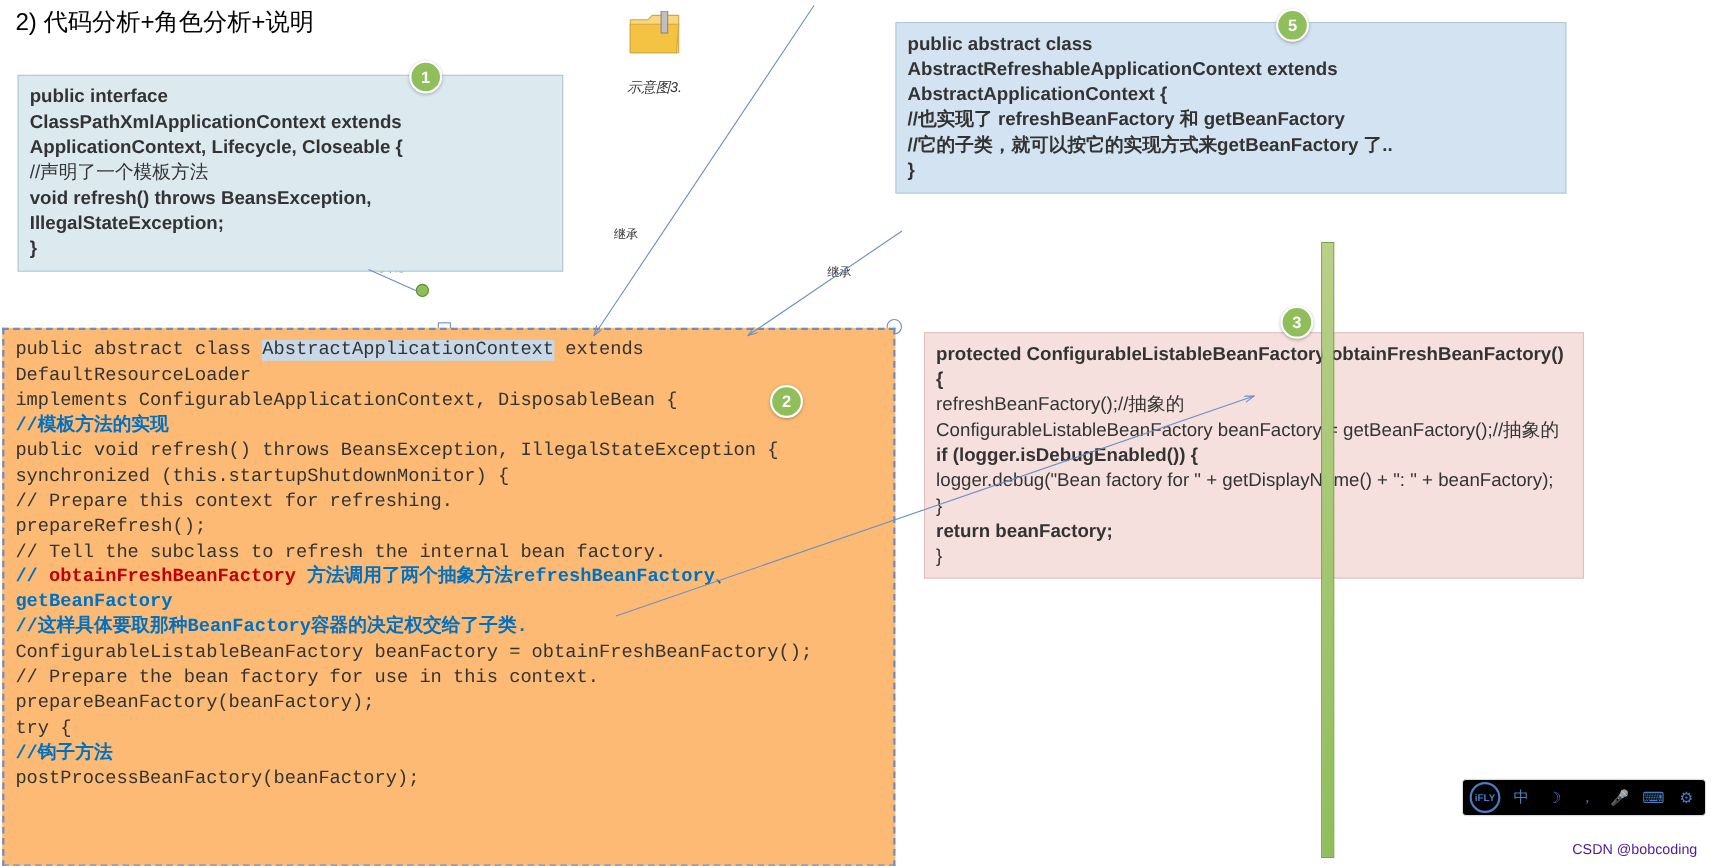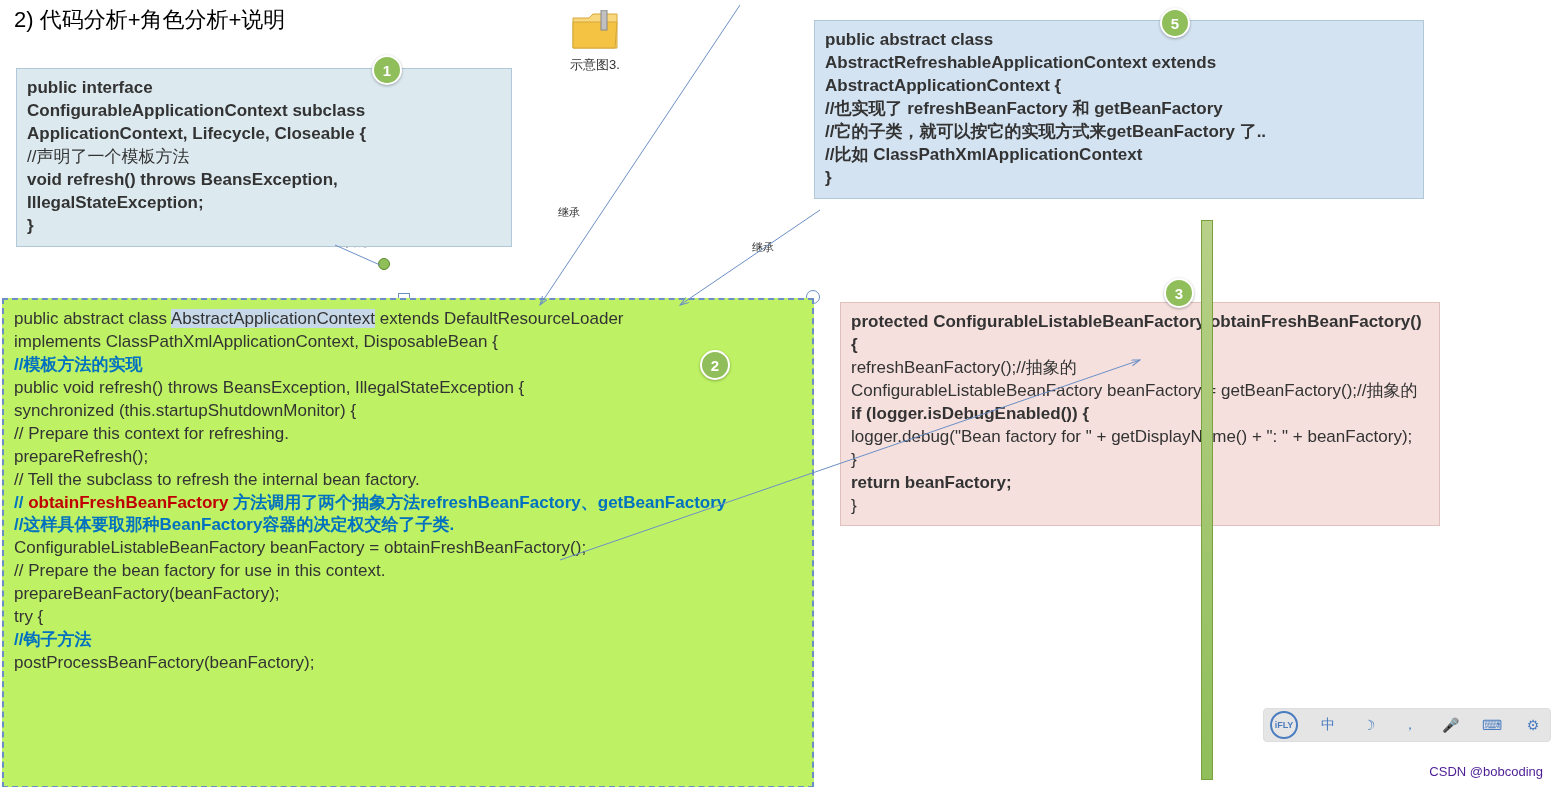--- a/index.html
+++ b/index.html
@@ -31,21 +31,22 @@
 .box-lightblue {
   background: #d4e3f2;
   border: 1px solid #b0c8d8;
 }
 .box-pink {
   background: #f5e0de;
   border: 1px solid #e0c0bd;
 }
 .box-dashed {
   border: 2px dashed #6b8fc5;
-  background: #bef264;
+  background: #fdba74;
+  font-family: Liberation Mono, monospace;
 }
 .bold { font-weight: bold; }
 .code-line { white-space: pre-wrap; color: #333; }
 .blue-text { color: #0070C0; font-weight: bold; }
 .red-text { color: #C00000; }
 .highlight { background: #c7d8e8; }
 .badge {
   position: absolute;
   width: 30px;
   height: 30px;
@@ -65,21 +66,22 @@
   position: absolute;
   top: 10px;
   left: 565px;
   width: 60px;
   text-align: center;
 }
 .folder-icon svg { width: 48px; height: 42px; }
 .folder-label {
   font-size: 13px;
   color: #333;
-  margin-top: 0;
+  margin-top: 14px;
+  font-style: italic;
 }
 .label-text {
   position: absolute;
   font-size: 11px;
   color: #333;
 }
 .connector-dot {
   position: absolute;
   width: 12px;
   height: 12px;
@@ -125,23 +127,23 @@
   bottom: 8px;
   right: 18px;
   font-size: 13px;
   color: #4c1d95;
 }
 .toolbar {
   position: absolute;
   bottom: 45px;
   right: 10px;
   display: flex;
-  gap: 19px;
+  gap: 8px;
   align-items: center;
-  background: #e5e5e5;
+  background: #000000;
   border: 1px solid #ddd;
   border-radius: 4px;
   padding: 2px 6px;
 }
 .toolbar-item {
   width: 22px;
   height: 22px;
   display: flex;
   align-items: center;
   justify-content: center;
@@ -183,47 +185,46 @@
   <line x1="820" y1="210" x2="680" y2="305" stroke="#6b8fc5" stroke-width="1" marker-end="url(#arrow)"></line>
   <line x1="560" y1="560" x2="1140" y2="360" stroke="#6b8fc5" stroke-width="1" marker-end="url(#arrow)"></line>
 </svg>
 
 <div class="label-text" style="top:205px;left:558px">继承</div>
 <div class="label-text" style="top:240px;left:752px">继承</div>
 <div class="label-text" style="top:235px;left:345px">实现</div>
 
 <div class="box box-blue" style="top:68px;left:16px;width:496px">
   <div class="code-line bold">public interface</div>
-  <div class="code-line bold">ConfigurableApplicationContext subclass</div>
+  <div class="code-line bold">ClassPathXmlApplicationContext extends</div>
   <div class="code-line bold">ApplicationContext, Lifecycle, Closeable {</div>
   <div class="code-line">//声明了一个模板方法</div>
   <div class="code-line bold">void refresh() throws BeansException,</div>
   <div class="code-line bold">IllegalStateException;</div>
   <div class="code-line bold">}</div>
 </div>
 <div class="badge" style="top:55px;left:372px">1</div>
 
 <div class="box box-lightblue" style="top:20px;left:814px;width:610px">
   <div class="code-line bold">public abstract class</div>
   <div class="code-line bold">AbstractRefreshableApplicationContext extends</div>
   <div class="code-line bold">AbstractApplicationContext {</div>
   <div class="code-line bold">//也实现了 refreshBeanFactory 和 getBeanFactory</div>
   <div class="code-line bold">//它的子类，就可以按它的实现方式来getBeanFactory 了..</div>
-  <div class="code-line bold">//比如 ClassPathXmlApplicationContext</div>
   <div class="code-line bold">}</div>
 </div>
 <div class="badge" style="top:8px;left:1160px">5</div>
 
 <div class="connector-dot" style="top:258px;left:378px"></div>
 <div class="connector-square" style="top:293px;left:398px"></div>
 <div class="connector-circle" style="top:290px;left:806px"></div>
 
 <div class="box box-dashed" style="top:298px;left:2px;width:812px;height:490px">
   <div class="code-line"><span>public abstract class </span><span class="highlight">AbstractApplicationContext</span><span> extends DefaultResourceLoader</span></div>
-  <div class="code-line">implements ClassPathXmlApplicationContext, DisposableBean {</div>
+  <div class="code-line">implements ConfigurableApplicationContext, DisposableBean {</div>
   <div class="code-line blue-text">//模板方法的实现</div>
   <div class="code-line">public void refresh() throws BeansException, IllegalStateException {</div>
   <div class="code-line">synchronized (this.startupShutdownMonitor) {</div>
   <div class="code-line">// Prepare this context for refreshing.</div>
   <div class="code-line">prepareRefresh();</div>
   <div class="code-line"></div>
   <div class="code-line">// Tell the subclass to refresh the internal bean factory.</div>
   <div class="code-line bold"><span class="blue-text">// </span><span class="red-text">obtainFreshBeanFactory</span><span class="blue-text"> 方法调用了两个抽象方法refreshBeanFactory、getBeanFactory</span></div>
   <div class="code-line blue-text">//这样具体要取那种BeanFactory容器的决定权交给了子类.</div>
   <div class="code-line">ConfigurableListableBeanFactory beanFactory = obtainFreshBeanFactory();</div>

